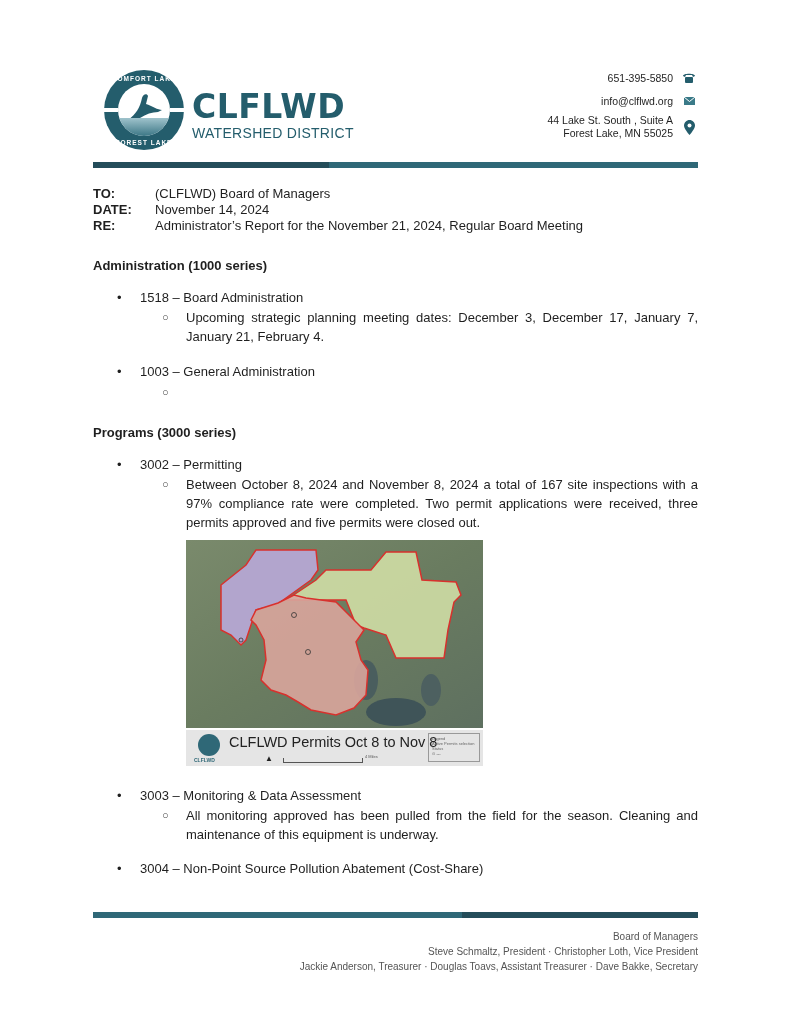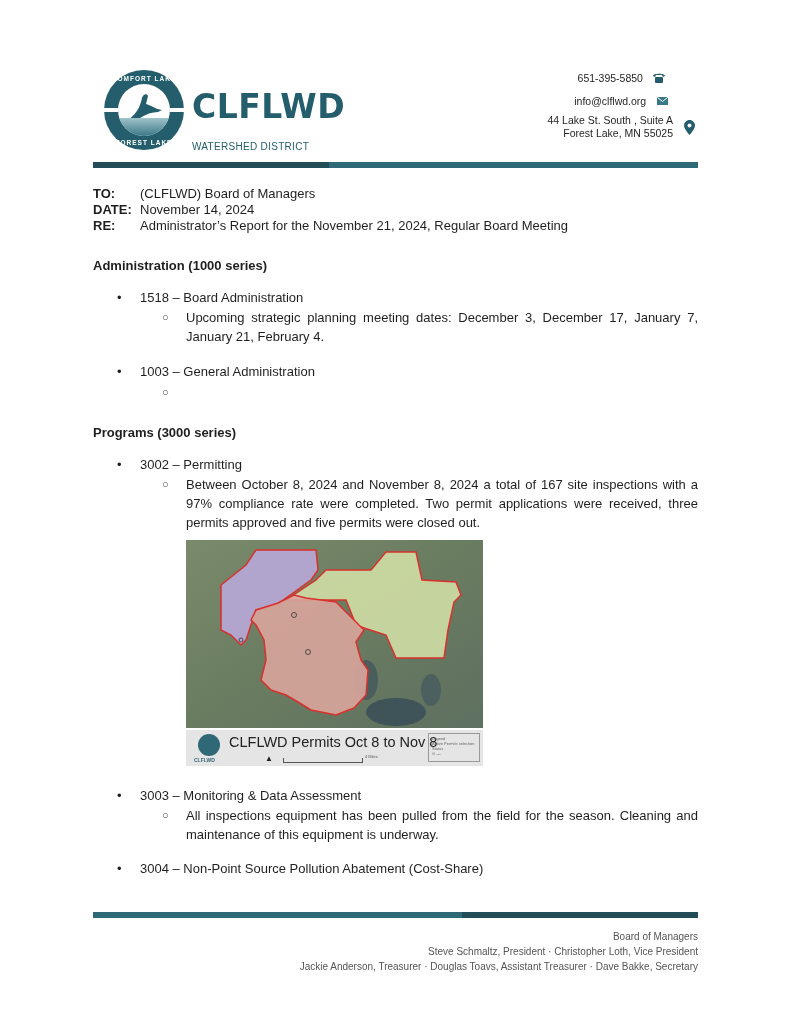--- a/index.html
+++ b/index.html
@@ -13,36 +13,36 @@
   .logo-water { position: absolute; left: 0; bottom: 0; width: 100%; height: 18px; background: linear-gradient(#9fc3cc, #3c7786); }
   .logo-bar { position: absolute; top: 38px; height: 4px; background: #ffffff; }
   .logo-bar.l { left: 0; width: 14px; }
   .logo-bar.r { right: 0; width: 14px; }
   .logo-text-top, .logo-text-bot { position: absolute; left: 0; width: 80px; text-align: center; color: #ffffff; font-size: 6.5px; font-weight: bold; letter-spacing: 1px; }
   .logo-text-top { top: 5px; }
   .logo-text-bot { bottom: 4px; }
 
   .brand { position: absolute; left: 192px; top: 90px; }
   .brand-name { font-size: 33px; font-weight: 900; color: #245d6c; letter-spacing: 0.5px; line-height: 34px; font-family: "DejaVu Sans", sans-serif; }
-  .brand-sub { font-size: 10px; color: #245d6c; letter-spacing: 0.3px; margin-top: 17px; }
+  .brand-sub { font-size: 14px; color: #245d6c; letter-spacing: 0.3px; margin-top: 1px; }
 
   .contact { position: absolute; right: 94px; top: 66px; text-align: right; font-size: 10.5px; color: #1f1f1f; }
-  .contact-row { display: flex; justify-content: center; align-items: center; height: 23px; }
+  .contact-row { display: flex; justify-content: flex-end; align-items: center; height: 23px; }
   .contact-row .icon { width: 16px; margin-left: 8px; display: inline-flex; justify-content: center; color: #245d6c; }
   .contact-addr { display: flex; justify-content: flex-end; align-items: center; margin-top: 2px; }
   .contact-addr .lines { line-height: 13px; }
   .contact-addr .icon { width: 16px; margin-left: 8px; display: inline-flex; justify-content: center; }
 
   .bar { position: absolute; left: 93px; width: 605px; height: 6px; }
   .bar-top { top: 162px; background: linear-gradient(to right, #244d5a 0%, #244d5a 39%, #2f6877 39%, #2f6877 100%); }
   .bar-bot { top: 912px; background: linear-gradient(to right, #2f6877 0%, #2f6877 61%, #244d5a 61%, #244d5a 100%); }
 
   
   .memo { position: absolute; left: 93px; top: 186px; font-size: 13px; line-height: 16px; }
-  .memo-row { display: flex; }
+  .memo-row { display: flex; gap: 15px; }
   .memo-label { width: 47px; font-weight: bold; }
 
   .section-title { position: absolute; left: 93px; font-size: 13px; font-weight: bold; }
 
   .bullet { position: absolute; left: 117px; font-size: 13px; display: flex; }
   .bullet .dot { width: 23px; font-size: 13px; }
   .sub { position: absolute; left: 162px; width: 536px; font-size: 13px; line-height: 19px; display: flex; }
   .sub .circ { width: 24px; flex: none; color: #444; font-size: 11px; }
   .sub .txt { text-align: justify; text-align-last: left; flex: 1; }
 
@@ -206,21 +206,21 @@
     <div>⊙ ---</div>
   </div>
 </div>
 
 <div class="bullet" style="top:788px;">
   <span class="dot">•</span>
   <span>3003 – Monitoring &amp; Data Assessment</span>
 </div>
 <div class="sub" style="top:806px;">
   <span class="circ">○</span>
-  <span class="txt">All inspections equipment has been pulled from the field for the season. Cleaning and maintenance of this equipment is underway.</span>
+  <span class="txt">All monitoring approved has been pulled from the field for the season. Cleaning and maintenance of this equipment is underway.</span>
 </div>
 
 <div class="bullet" style="top:861px;">
   <span class="dot">•</span>
   <span>3004 – Non-Point Source Pollution Abatement (Cost-Share)</span>
 </div>
 
 <div class="bar bar-bot"></div>
 <div class="footer">
   <div>Board of Managers</div>

